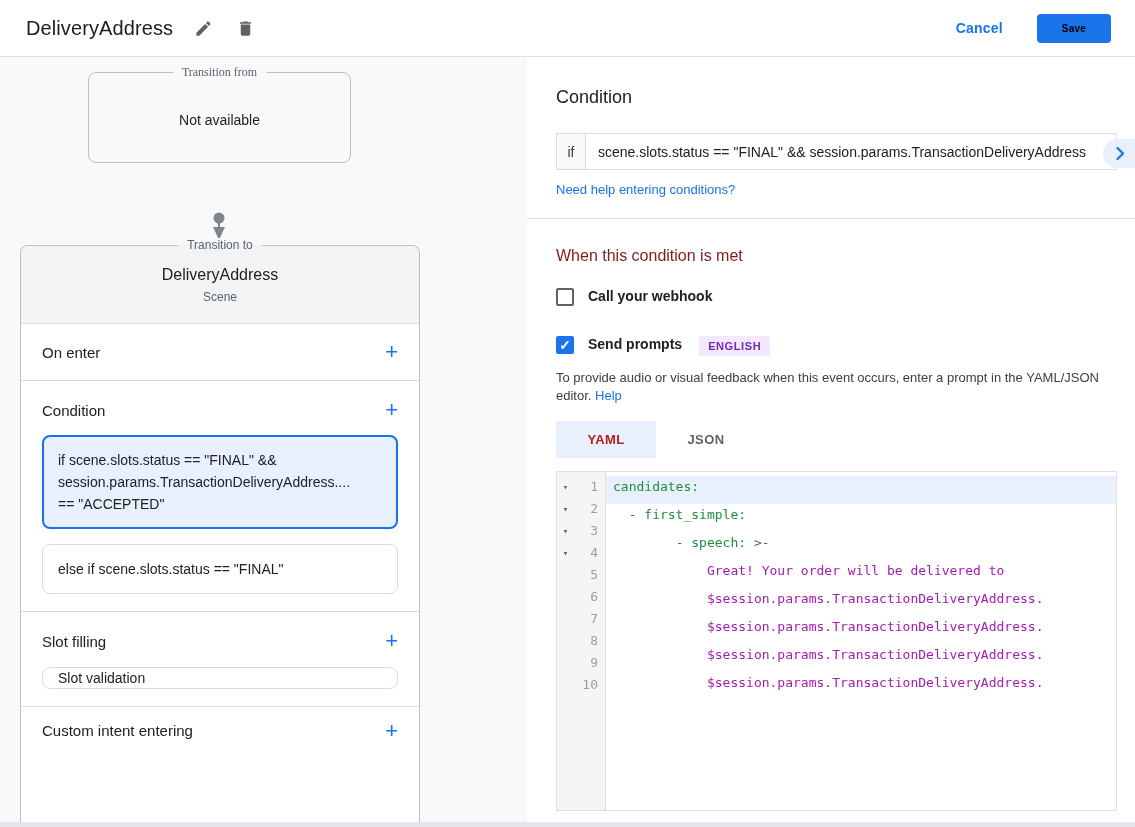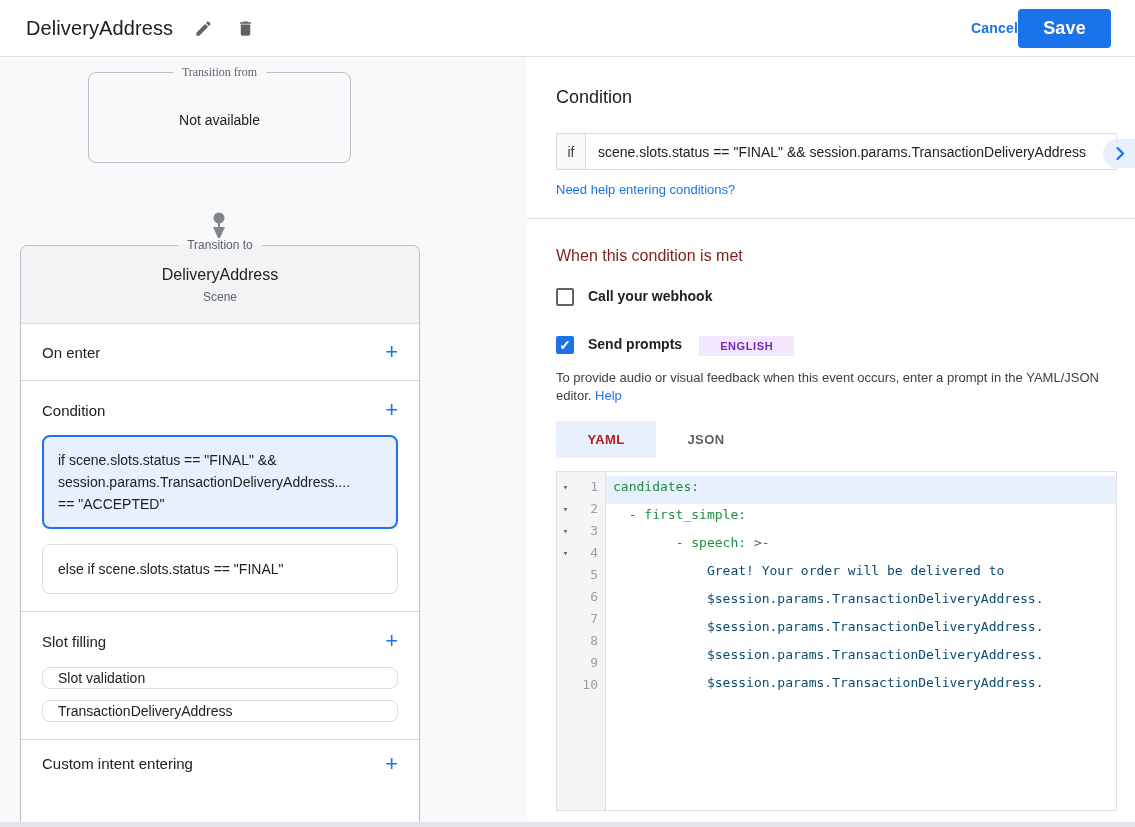--- a/index.html
+++ b/index.html
@@ -9,21 +9,21 @@
   
   .topbar { height:57px; display:flex; align-items:center; padding:0 24px 0 26px;
     border-bottom:1px solid #e0e0e0; background:#fff; }
   .page-title { font-size:20px; color:#202124; letter-spacing:.1px; }
   .title-icons { display:flex; align-items:center; gap:22px; margin-left:20px; }
   .icon-btn { width:20px; height:20px; display:flex; align-items:center; justify-content:center;
     cursor:pointer; color:#5f6368; }
   .icon-btn svg { fill:#5f6368; }
   .topbar-spacer { flex:1; }
   .cancel-btn { color:#1a73e8; font-size:14px; font-weight:700; letter-spacing:.2px; cursor:pointer; }
-  .save-btn { background:#1a73e8; color:#ffffff; font-size:18px; font-weight:700;
+  .save-btn { margin-left:34px; background:#1a73e8; color:#000000; font-size:10px; font-weight:700;
     letter-spacing:.2px; border:none; border-radius:4px; padding:9px 25px; cursor:pointer; }
 
   
   .main { display:flex; height:770px; position:relative; }
   .graph-pane { width:527px; background:#f8f9fa; position:relative; flex-shrink:0; overflow:hidden; }
   .detail-pane { flex:1; background:#fff; position:relative; overflow:hidden; }
 
   
   .from-box { position:absolute; left:88px; top:15px; width:263px; height:91px;
     border:1px solid #bdc1c6; border-radius:8px; background:#f8f9fa;
@@ -75,42 +75,42 @@
   .divider { border-top:1px solid #dadce0; margin-top:20px; }
   .when-heading { margin-top:28px; font-size:16px; color:#7f1d1d; }
   .check-row { display:flex; align-items:flex-start; margin-top:23px; }
   .check-row + .check-row { margin-top:30px; }
   .checkbox { width:18px; height:18px; border:2px solid #5f6368; border-radius:2px;
     flex-shrink:0; cursor:pointer; display:flex; align-items:center; justify-content:center;
     font-size:14px; color:#fff; font-weight:700; }
   .checkbox.checked { background:#1a73e8; border-color:#1a73e8; }
   .check-label { margin-left:14px; font-size:14px; font-weight:700; color:#202124; }
   .lang-badge { margin-left:17px; font-size:11px; font-weight:700; letter-spacing:.6px;
-    color:#7627bb; background:#f3e8fd; padding:4px 21px; border-radius:2px; }
+    color:#7627bb; background:#f3e8fd; padding:4px 9px; border-radius:2px; }
   .hint { margin-top:13px; font-size:13px; line-height:18px; color:#3c4043; max-width:552px; }
   .hint a { color:#1a73e8; text-decoration:none; cursor:pointer; }
   .tabs { display:flex; margin-top:16px; }
   .tab { width:100px; height:37px; display:flex; align-items:center; justify-content:center;
     font-size:13px; font-weight:700; letter-spacing:.4px; color:#5f6368; cursor:pointer; }
   .tab.active { color:#b91c1c; background:#e8f0fe; }
 
   
   .editor { margin-top:13px; border:1px solid #e0e0e0; height:340px; display:flex;
     font-family:"DejaVu Sans Mono","Liberation Mono",monospace; font-size:13px; line-height:22px; }
   .gutter { width:49px; background:#f5f5f5; border-right:1px solid #e0e0e0; padding-top:4px;
     flex-shrink:0; }
   .gutter-row { height:22px; display:flex; align-items:center; }
   .fold { width:17px; text-align:center; color:#5f6368; font-size:9px; cursor:pointer; }
   .lineno { flex:1; text-align:right; padding-right:7px; color:#9aa0a6; font-size:13px; }
   .code { flex:1; padding-top:4px; overflow:hidden; cursor:text; }
   .code-line { height:28px; white-space:pre; padding-left:7px; }
   .code-line.hl { background:#e8f0fe; }
   .tk-key { color:#1e8e3e; }
   .tk-meta { color:#5f6368; }
-  .tk-plain { color:#0c4a6e; }
+  .tk-plain { color:#a21caf; }
 
   .bottom-strip { position:absolute; left:0; bottom:0; width:100%; height:5px; background:#e3e5e8; }
 </style>
 </head>
 <body>
 
 <div class="topbar">
   <span class="page-title">DeliveryAddress</span>
   <span class="title-icons">
     <span class="icon-btn">
@@ -170,21 +170,20 @@
           </div>
       </div>
 
       <div class="card-section">
         <div class="section-head">
           <span>Slot filling</span>
           <span class="plus-icon">+</span>
         </div>
         <div id="slot-list">
             <div class="slot-box">Slot validation</div>
-            <div class="slot-box">TransactionDeliveryAddress</div>
           </div>
       </div>
 
       <div class="card-row last">
         <span>Custom intent entering</span>
         <span class="plus-icon">+</span>
       </div>
     </div>
   </div>
 

